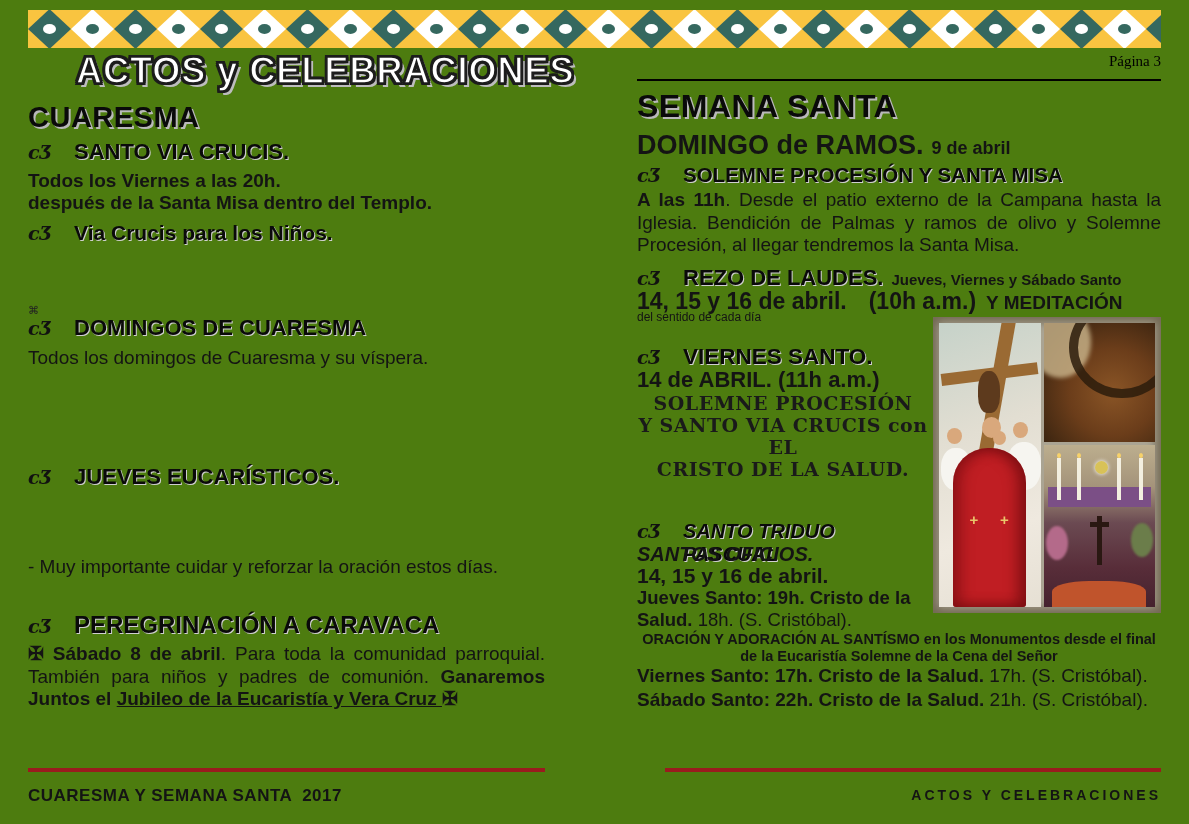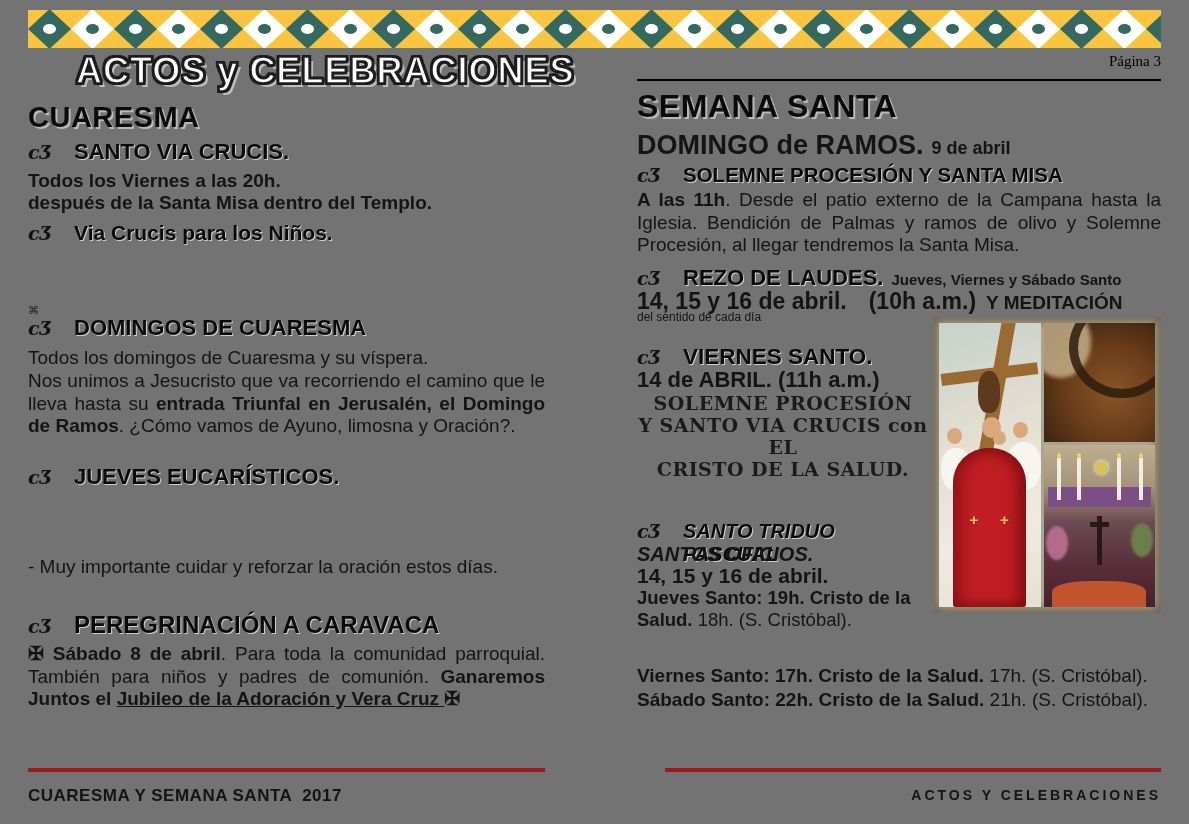--- a/index.html
+++ b/index.html
@@ -1,17 +1,17 @@
 <!DOCTYPE html>
 <html><head>
 <meta charset="utf-8">
 <style>
   *{margin:0;padding:0;box-sizing:border-box}
   html,body{background:#9a9a9a}
-  .page{position:relative;width:1189px;height:824px;margin:0 auto;background:#737373;
+  .page{position:relative;width:1189px;height:824px;margin:0 auto;background:#4d7c0f;
         font-family:"Liberation Sans",sans-serif;color:#141414;overflow:hidden}
   .abs{position:absolute}
 
   
   .banner{left:28px;top:10px;width:1133px;height:38px}
 
   
   .bubble{left:76px;top:50px;width:460px;height:50px;font-size:36px;font-weight:800;
           letter-spacing:1px;color:#ffffff;white-space:nowrap;
           -webkit-text-stroke:1.5px #1c1c1c;
@@ -144,36 +144,33 @@
     <span class="sec-h sec21">Via Crucis para los Niños.</span>
   </div>
 
   <div class="abs lc cmd">⌘</div>
 
   <div class="abs lc dom-h h-row">
     <span class="bullet">cƷ</span>
     <span class="sec-h sec20">DOMINGOS DE CUARESMA</span>
   </div>
   <div class="abs lc dom1">Todos los domingos de Cuaresma y su víspera.</div>
-  <div class="abs lc dom-p jp">
-    <span>Nos unimos a Jesucristo que va recorriendo el camino que le lleva hasta su </span><span class="b">entrada Triunfal en Jerusalén, el Domingo de Ramos</span><span>. ¿Cómo vamos de Ayuno, limosna y Oración?.</span>
-  </div>
 
   <div class="abs lc jue-h h-row">
     <span class="bullet">cƷ</span>
     <span class="sec-h sec20">JUEVES EUCARÍSTICOS.</span>
   </div>
   <div class="abs lc jue-n">- Muy importante cuidar y reforzar la oración estos días.</div>
 
   <div class="abs lc per-h h-row">
     <span class="bullet">cƷ</span>
     <span class="sec-h sec23">PEREGRINACIÓN A CARAVACA</span>
   </div>
   <div class="abs lc per-p jp">
-    <span class="b">✠</span><span> </span><span class="b">Sábado 8 de abril</span><span>. Para toda la comunidad parroquial. También para niños y padres de comunión. </span><span class="b">Ganaremos Juntos el </span><span class="b u">Jubileo de la Adoración y Vera Cruz </span><span class="b">✠</span>
+    <span class="b">✠</span><span> </span><span class="b">Sábado 8 de abril</span><span>. Para toda la comunidad parroquial. También para niños y padres de comunión. </span><span class="b">Ganaremos Juntos el </span><span class="b u">Jubileo de la Eucaristía y Vera Cruz </span><span class="b">✠</span>
   </div>
 
   <div class="abs rc semana big-h">SEMANA SANTA</div>
 
   <div class="abs rc ramos">
     <span class="t1">DOMINGO de RAMOS.</span><span class="t2">9 de abril</span>
   </div>
   <div class="abs rc proc-h h-row">
     <span class="bullet">cƷ</span>
     <span class="sec-h" style="font-size:20.5px">SOLEMNE PROCESIÓN Y SANTA MISA</span>
@@ -205,20 +202,21 @@
 
   <div class="abs rcn tri-h h-row">
     <span class="bullet">cƷ</span>
     <span class="sec-h i" style="font-size:20px">SANTO TRIDUO PASCUAL</span>
   </div>
   <div class="abs rcn tri-h2 i">SANTOS OFICIOS.</div>
   <div class="abs rcn tri-d">14, 15 y 16 de abril.</div>
   <div class="abs rcn tri-j">
     <span class="b">Jueves Santo: 19h. Cristo de la Salud.</span><span> 18h. (S. Cristóbal).</span>
   </div>
+  <div class="abs rc oracion">ORACIÓN Y ADORACIÓN AL SANTÍSMO en los Monumentos desde el final de la Eucaristía Solemne  de la Cena del Señor</div>
   <div class="abs rc vie17">
     <span class="b">Viernes Santo: 17h. Cristo de la Salud.</span><span> 17h. (S. Cristóbal).</span>
   </div>
   <div class="abs rc sab22">
     <span class="b">Sábado Santo: 22h. Cristo de la Salud.</span><span> 21h. (S. Cristóbal).</span>
   </div>
 
   <div class="abs collage">
     <div class="c-left">
       <div class="cross-v"></div>

